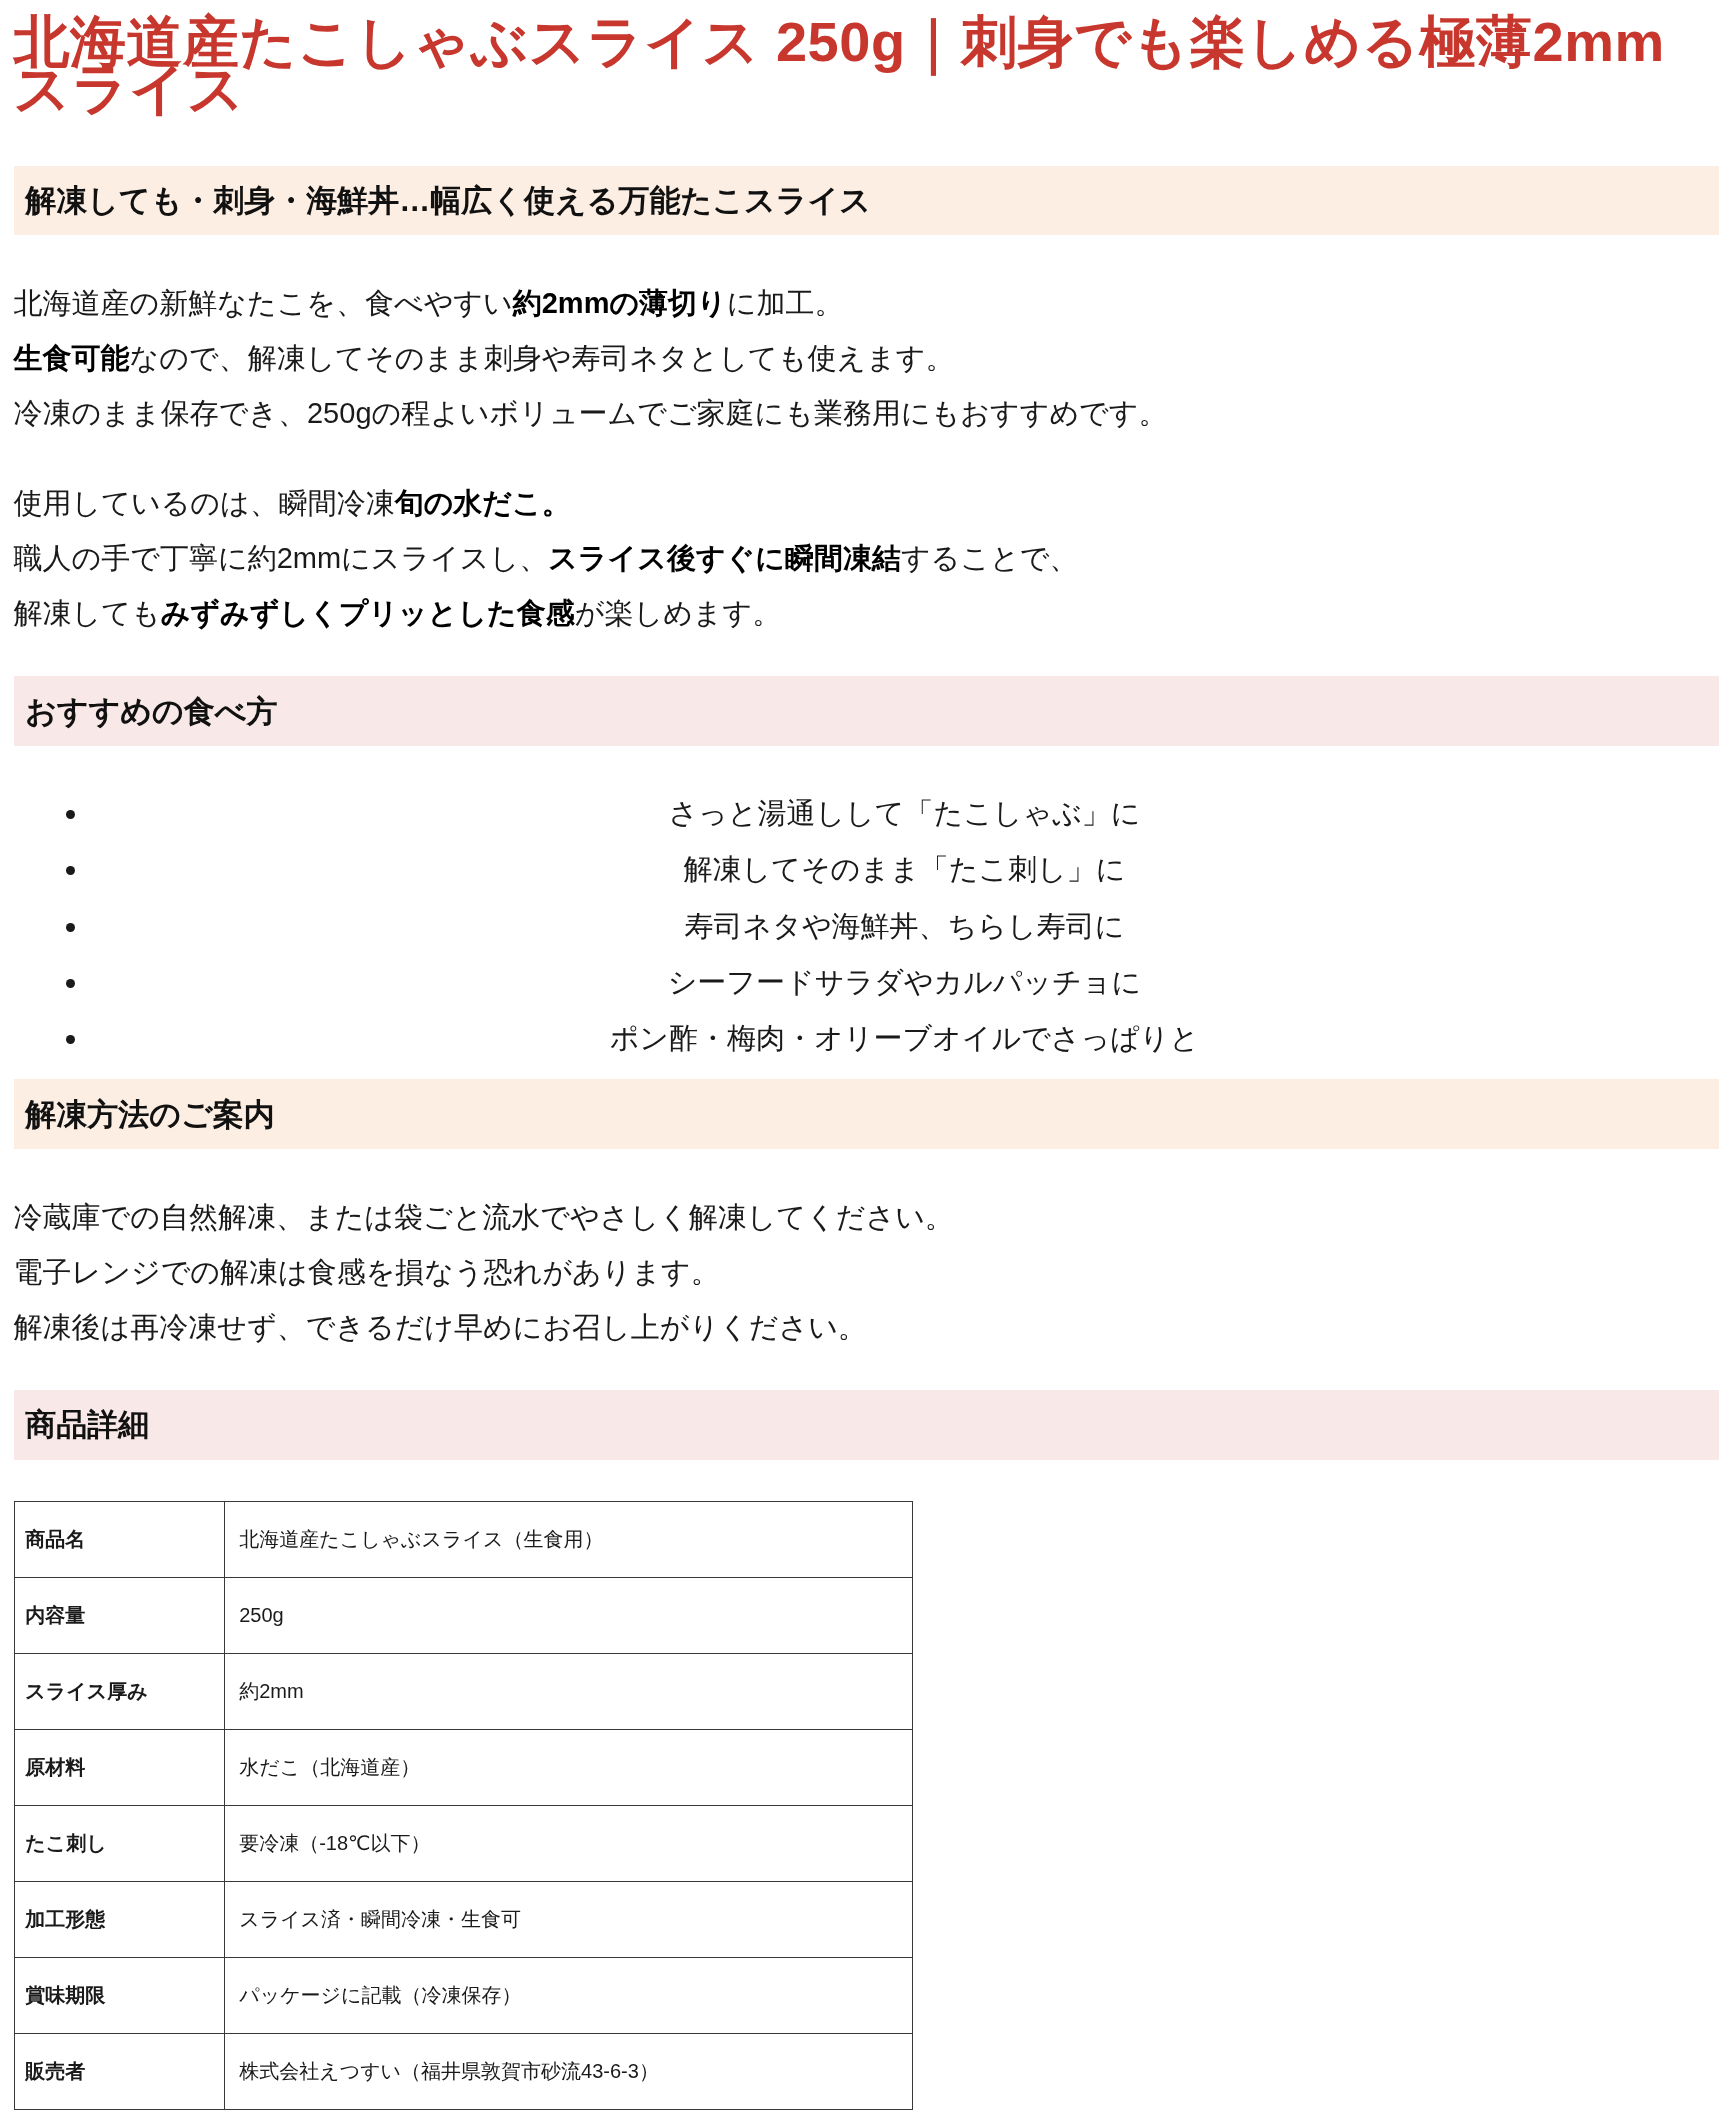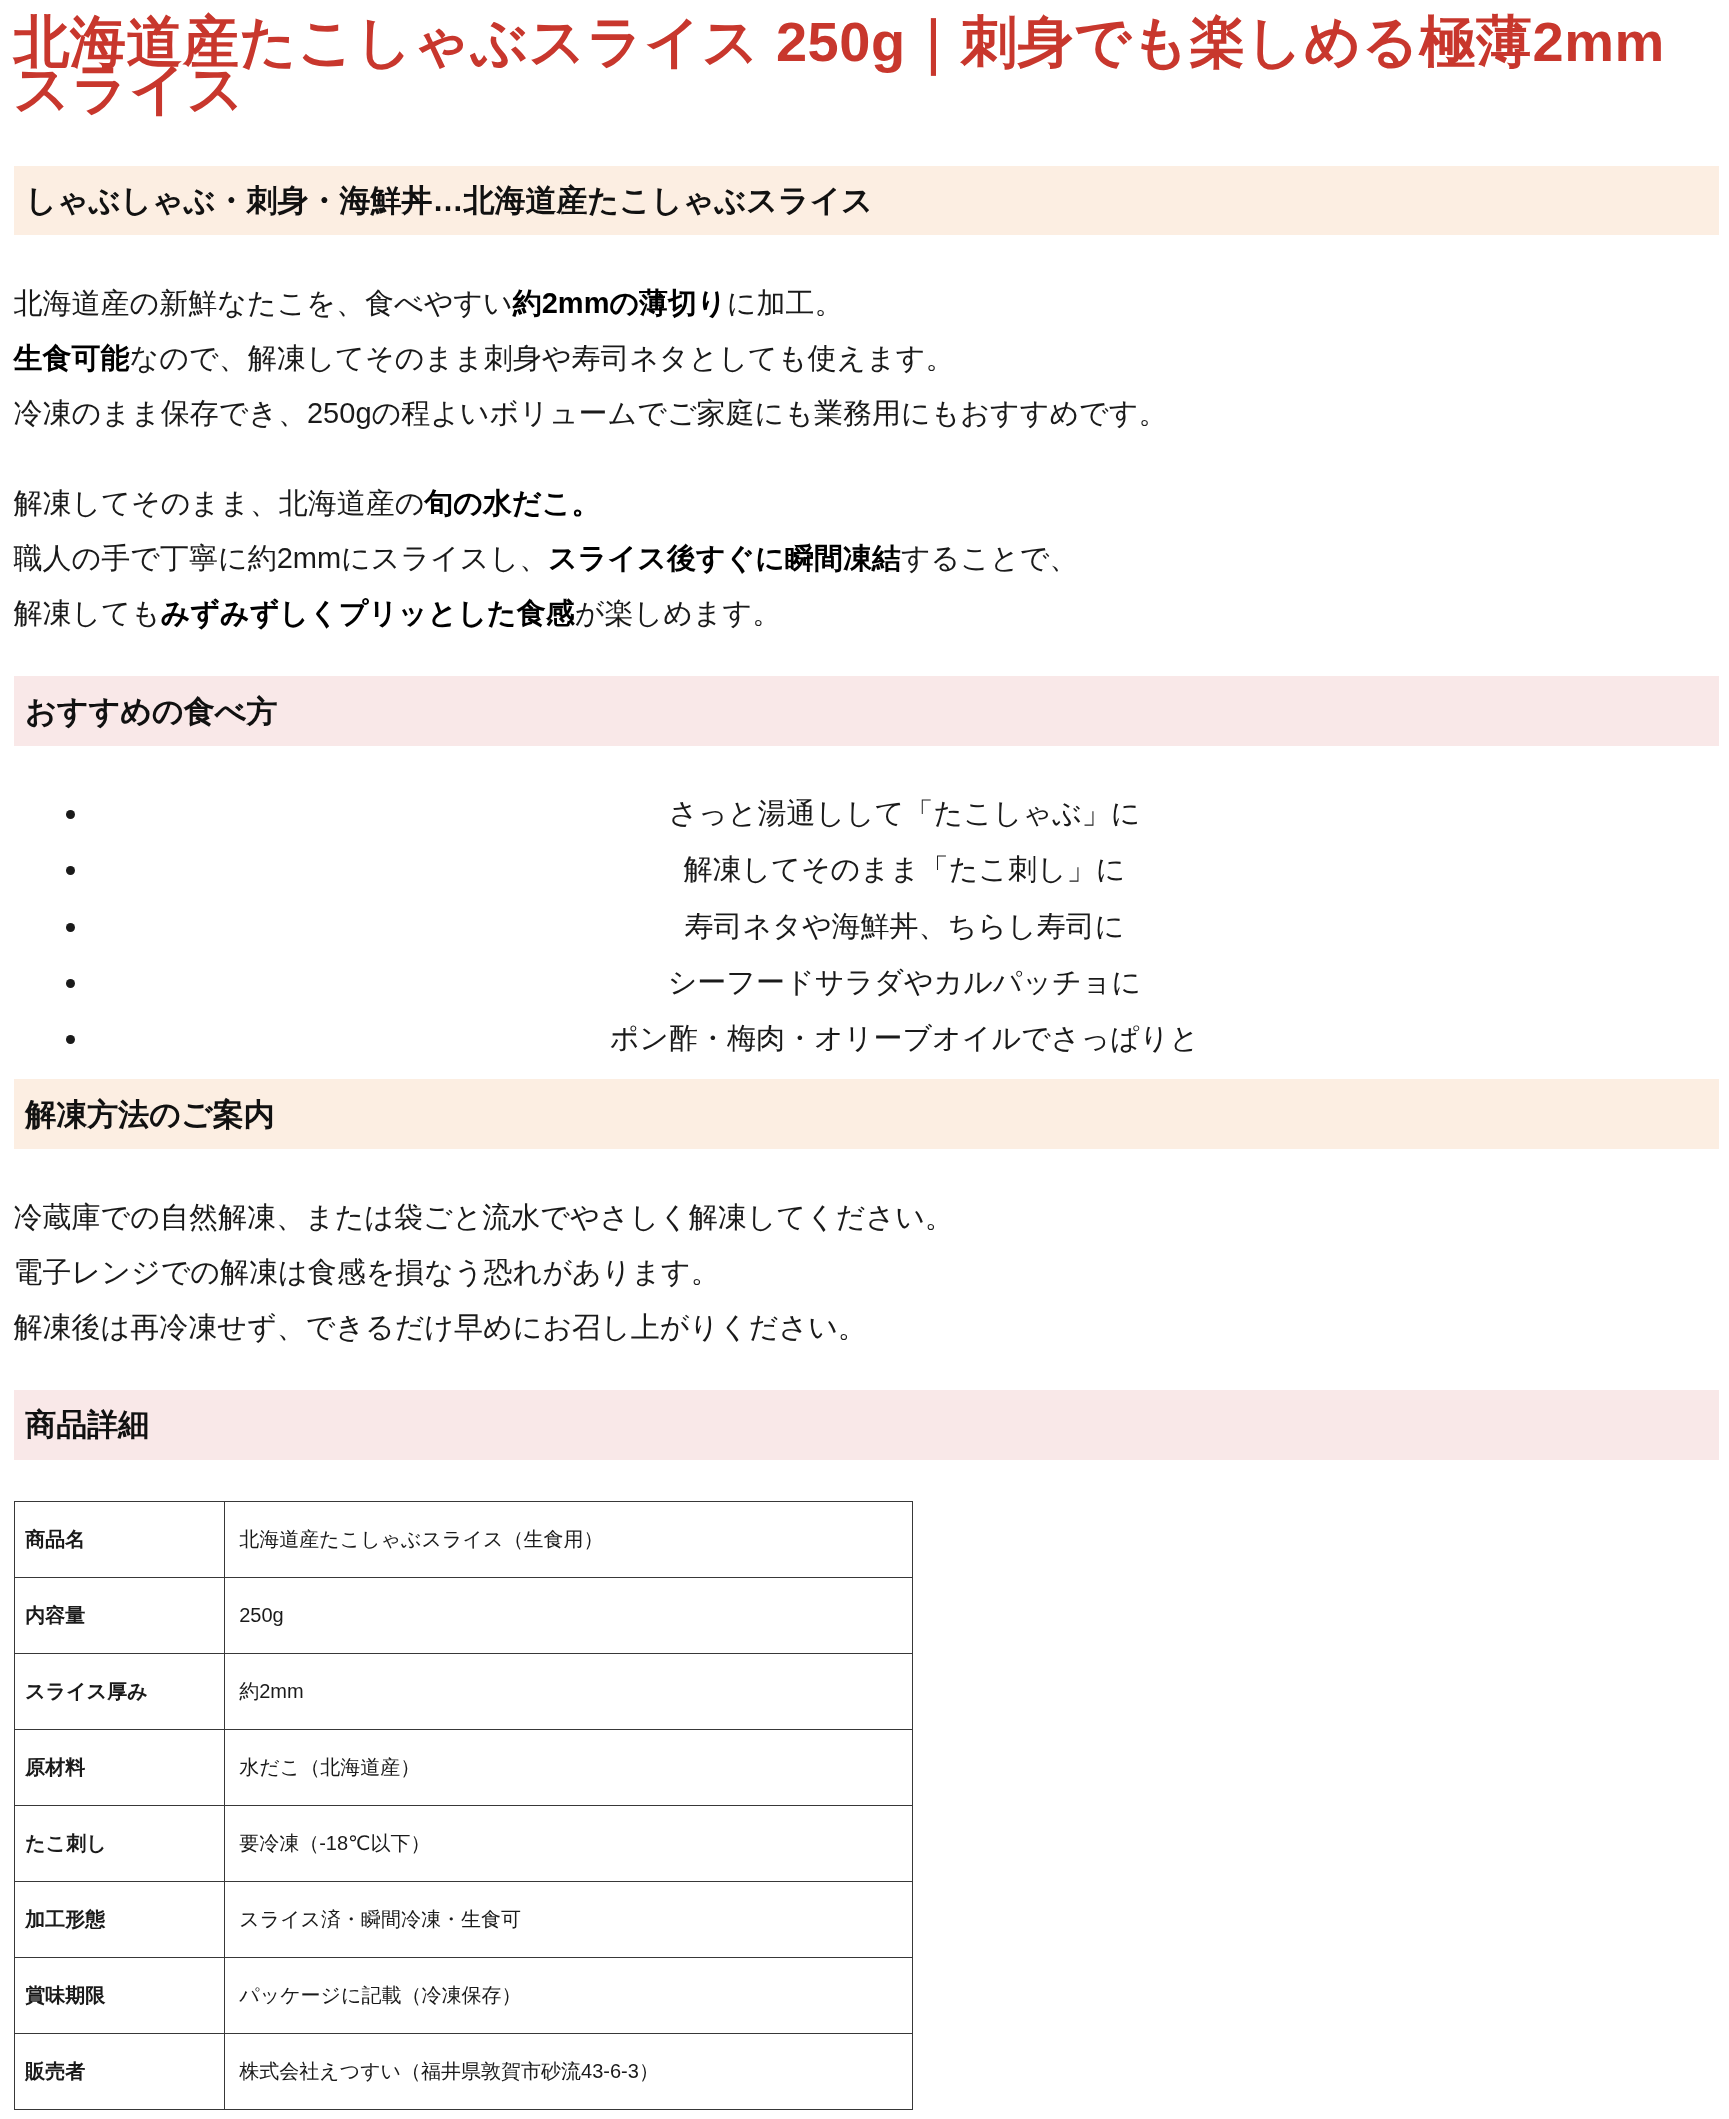--- a/index.html
+++ b/index.html
@@ -75,26 +75,26 @@
     padding:0 11.6px 0 14.6px;
     font-weight:400;
   }
 </style>
 </head>
 <body>
 
 <h1 class="page-title">北海道産たこしゃぶスライス 250g｜刺身でも楽しめる極薄2mmスライス</h1>
 
 <div class="bar peach">
-  <span>しゃぶしゃぶ・刺身・海鮮丼…北海道産たこしゃぶスライス</span>
+  <span>解凍しても・刺身・海鮮丼…幅広く使える万能たこスライス</span>
 </div>
 
 <p class="body"><span>北海道産の新鮮なたこを、食べやすい</span><strong>約2mmの薄切り</strong><span>に加工。</span><br><strong>生食可能</strong><span>なので、解凍してそのまま刺身や寿司ネタとしても使えます。</span><br><span>冷凍のまま保存でき、250gの程よいボリュームでご家庭にも業務用にもおすすめです。</span></p>
 
-<p class="body"><span>解凍してそのまま、北海道産の</span><strong>旬の水だこ。</strong><br><span>職人の手で丁寧に約2mmにスライスし、</span><strong>スライス後すぐに瞬間凍結</strong><span>することで、</span><br><span>解凍しても</span><strong>みずみずしくプリッとした食感</strong><span>が楽しめます。</span></p>
+<p class="body"><span>使用しているのは、瞬間冷凍</span><strong>旬の水だこ。</strong><br><span>職人の手で丁寧に約2mmにスライスし、</span><strong>スライス後すぐに瞬間凍結</strong><span>することで、</span><br><span>解凍しても</span><strong>みずみずしくプリッとした食感</strong><span>が楽しめます。</span></p>
 
 <div class="bar pink">
   <span>おすすめの食べ方</span>
 </div>
 
 <ul class="usage">
   <li>さっと湯通しして「たこしゃぶ」に</li>
   <li>解凍してそのまま「たこ刺し」に</li>
   <li>寿司ネタや海鮮丼、ちらし寿司に</li>
   <li>シーフードサラダやカルパッチョに</li>

